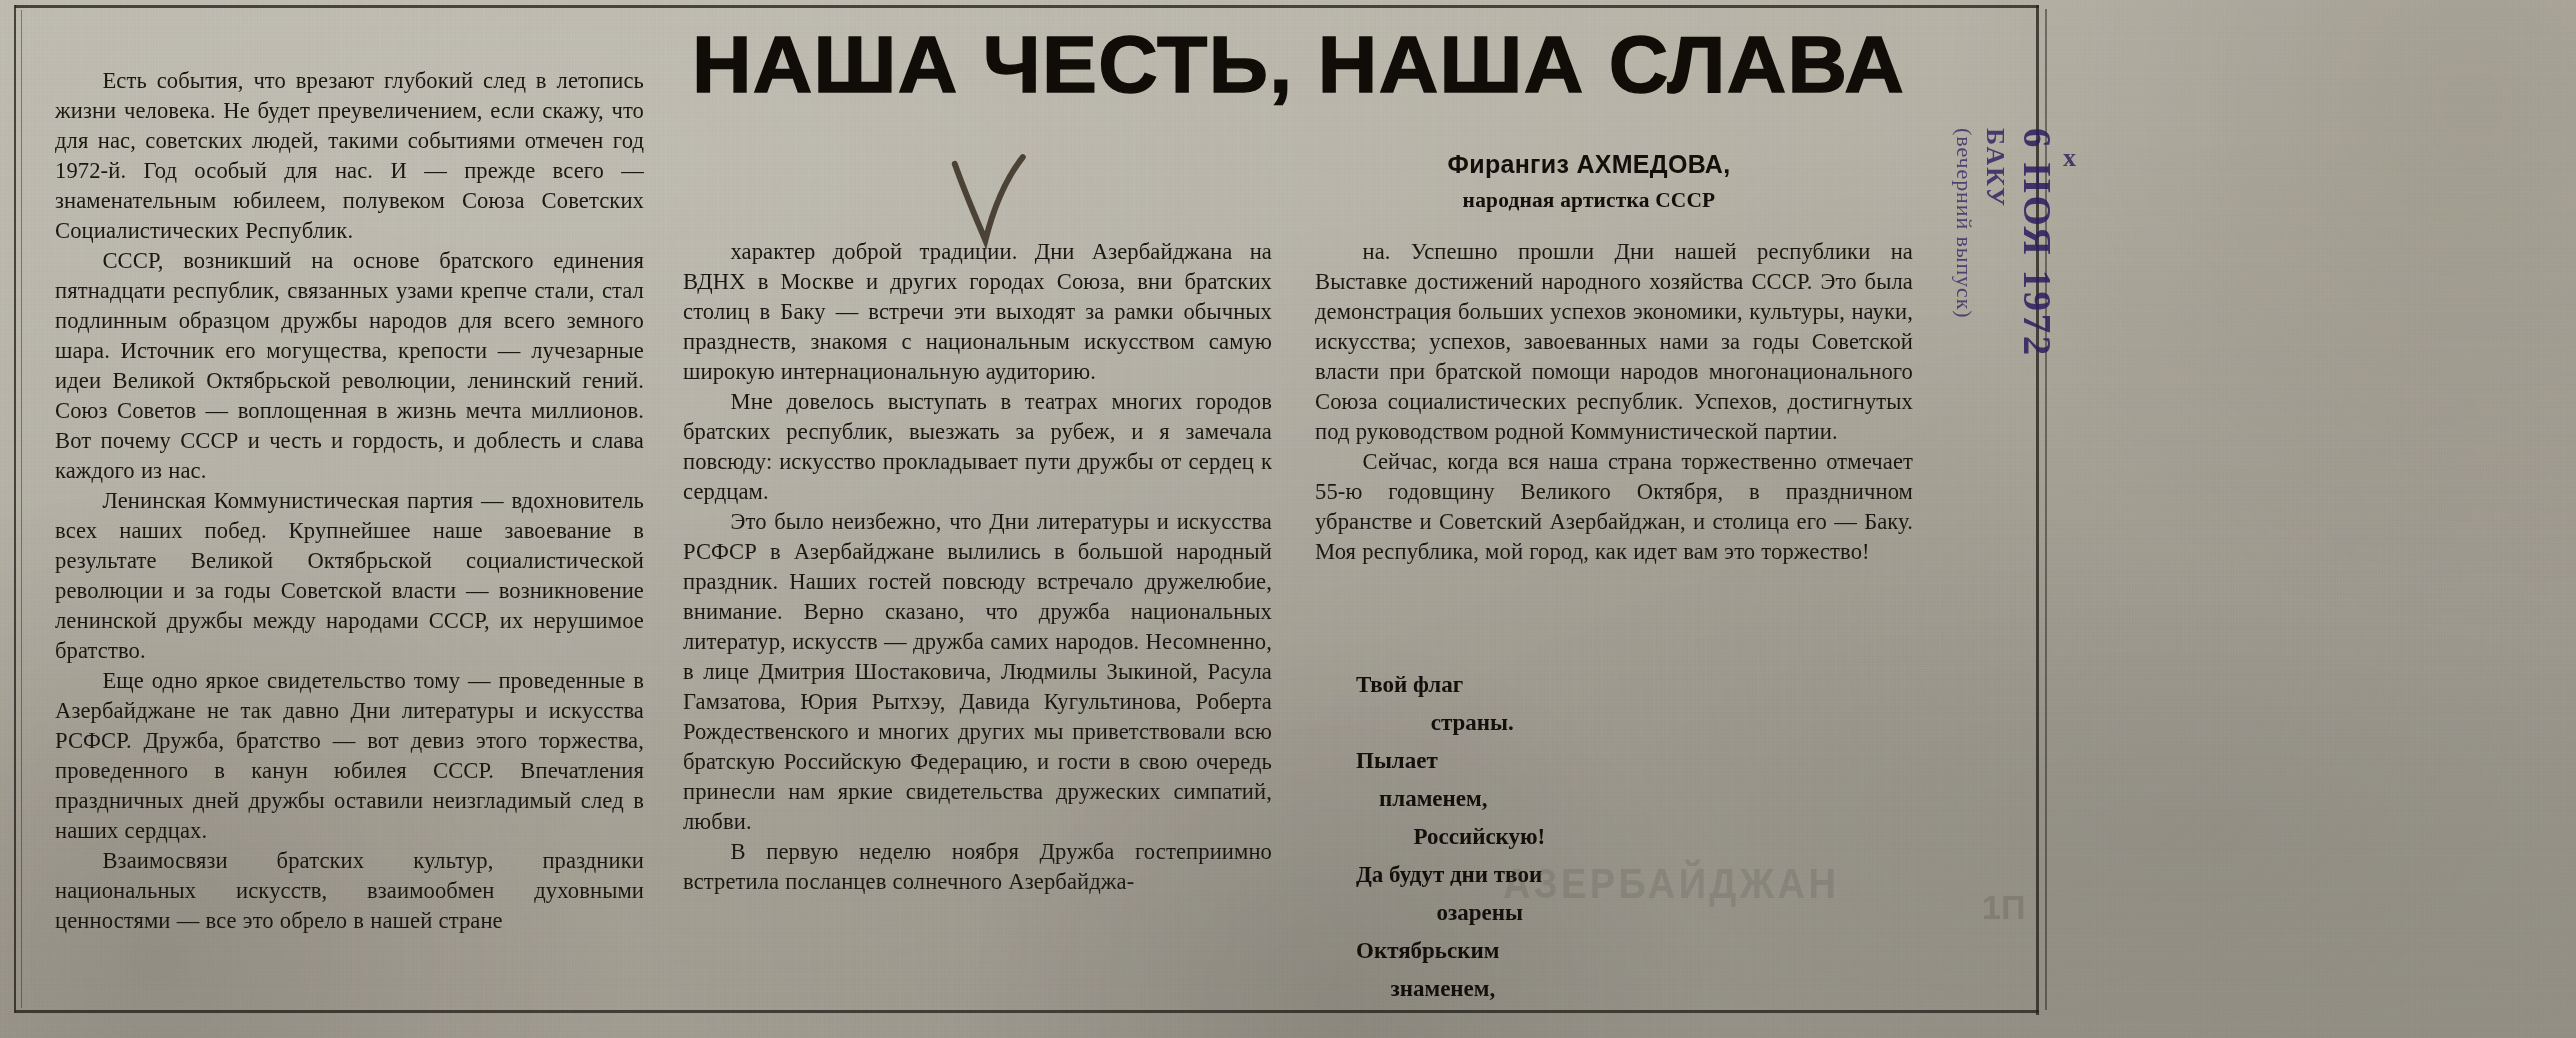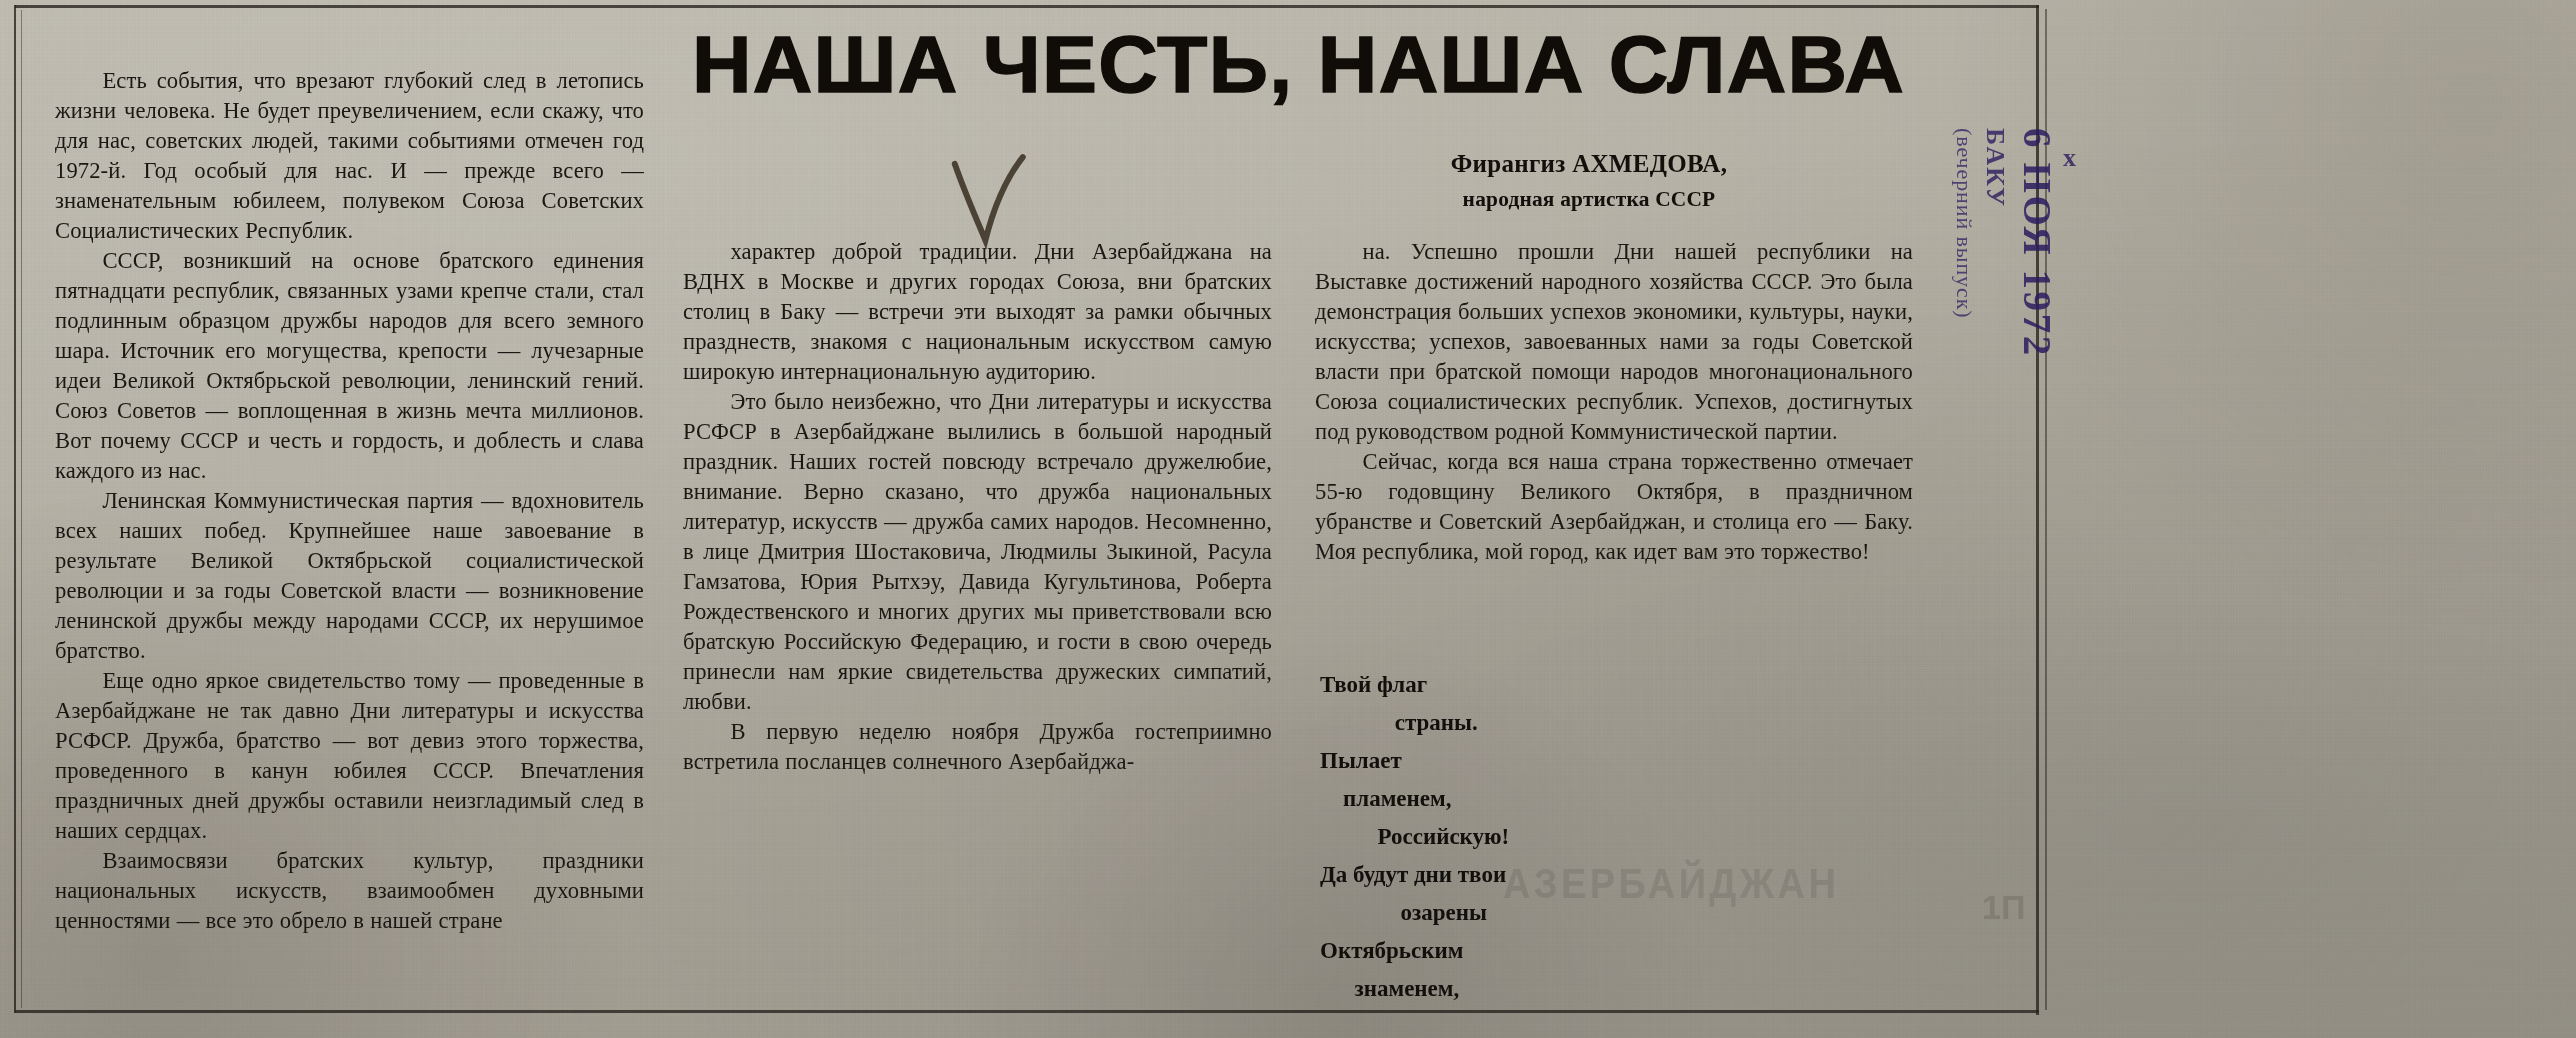--- a/index.html
+++ b/index.html
@@ -105,21 +105,21 @@
   
   #byline {
     position: absolute;
     left: 1256px;
     top: 150px;
     width: 666px;
     text-align: center;
     color: #15120e;
   }
   #byline .author {
-    font-family: Liberation Serif, serif;
+    font-family: Liberation Sans, sans-serif;
     font-weight: bold;
     font-size: 25px;
     letter-spacing: 0.3px;
   }
   #byline .title {
     margin-top: 9px;
     font-family: "Liberation Serif", serif;
     font-weight: bold;
     font-size: 21.4px;
     letter-spacing: 0.2px;
@@ -140,21 +140,21 @@
     position: absolute;
     left: 1320px;
     top: 666px;
     width: 598px;
     color: #15120e;
     font-family: "Liberation Serif", serif;
     font-weight: bold;
     font-size: 23px;
     line-height: 38px;
   }
-  #verse .l { white-space: pre; }
+  #verse .l { white-space: pre; margin-left: 36px; }
 
   
   #stamp {
     position: absolute;
     left: 2060px;
     top: 128px;
     width: 478px;
     height: 359px;
     transform-origin: left top;
     transform: rotate(90deg);
@@ -246,20 +246,21 @@
   <div class="col" id="col1">
     <p>Есть события, что врезают глубокий след в летопись жизни человека. Не будет преувеличением, если скажу, что для нас, советских людей, такими событиями отмечен год 1972-й. Год особый для нас. И — прежде всего — знаменательным юбилеем, полувеком Союза Советских Социалистических Республик.</p>
     <p>СССР, возникший на основе братского единения пятнадцати республик, связанных узами крепче стали, стал подлинным образцом дружбы народов для всего земного шара. Источник его могущества, крепости — лучезарные идеи Великой Октябрьской революции, ленинский гений. Союз Советов — воплощенная в жизнь мечта миллионов. Вот почему СССР и честь и гордость, и доблесть и слава каждого из нас.</p>
     <p>Ленинская Коммунистическая партия — вдохновитель всех наших побед. Крупнейшее наше завоевание в результате Великой Октябрьской социалистической революции и за годы Советской власти — возникновение ленинской дружбы между народами СССР, их нерушимое братство.</p>
     <p>Еще одно яркое свидетельство тому — проведенные в Азербайджане не так давно Дни литературы и искусства РСФСР. Дружба, братство — вот девиз этого торжества, проведенного в канун юбилея СССР. Впечатления праздничных дней дружбы оставили неизгладимый след в наших сердцах.</p>
     <p>Взаимосвязи братских культур, праздники национальных искусств, взаимообмен духовными ценностями — все это обрело в нашей стране</p>
   </div>
 
   <div class="col" id="col2">
     <p>характер доброй традиции. Дни Азербайджана на ВДНХ в Москве и других городах Союза, вни братских столиц в Баку — встречи эти выходят за рамки обычных празднеств, знакомя с национальным искусством самую широкую интернациональную аудиторию.</p>
+    <p>Мне довелось выступать в театрах многих городов братских республик, выезжать за рубеж, и я замечала повсюду: искусство прокладывает пути дружбы от сердец к сердцам.</p>
     <p>Это было неизбежно, что Дни литературы и искусства РСФСР в Азербайджане вылились в большой народный праздник. Наших гостей повсюду встречало дружелюбие, внимание. Верно сказано, что дружба национальных литератур, искусств — дружба самих народов. Несомненно, в лице Дмитрия Шостаковича, Людмилы Зыкиной, Расула Гамзатова, Юрия Рытхэу, Давида Кугультинова, Роберта Рождественского и многих других мы приветствовали всю братскую Российскую Федерацию, и гости в свою очередь принесли нам яркие свидетельства дружеских симпатий, любви.</p>
     <p>В первую неделю ноября Дружба гостеприимно встретила посланцев солнечного Азербайджа-</p>
   </div>
 
   <div class="col" id="col3">
     <p>на. Успешно прошли Дни нашей республики на Выставке достижений народного хозяйства СССР. Это была демонстрация больших успехов экономики, культуры, науки, искусства; успехов, завоеванных нами за годы Советской власти при братской помощи народов многонационального Союза социалистических республик. Успехов, достигнутых под руководством родной Коммунистической партии.</p>
     <p>Сейчас, когда вся наша страна торжественно отмечает 55-ю годовщину Великого Октября, в праздничном убранстве и Советский Азербайджан, и столица его — Баку. Моя республика, мой город, как идет вам это торжество!</p>
   </div>
 
   <div id="verse">

